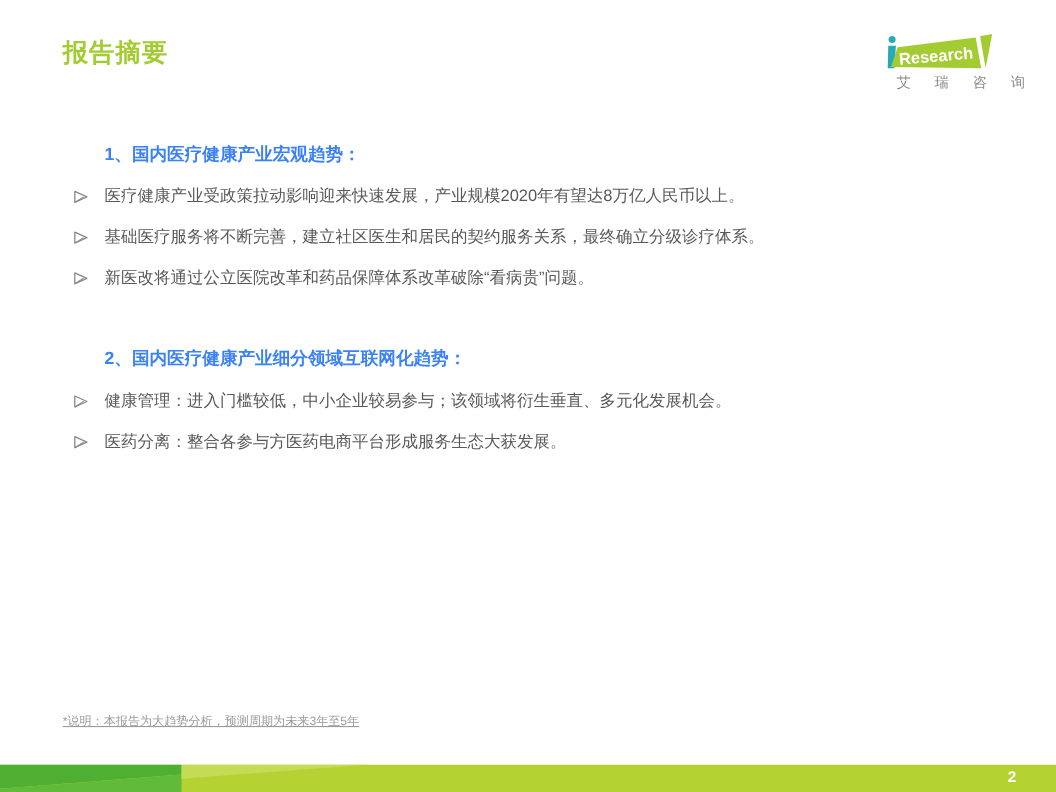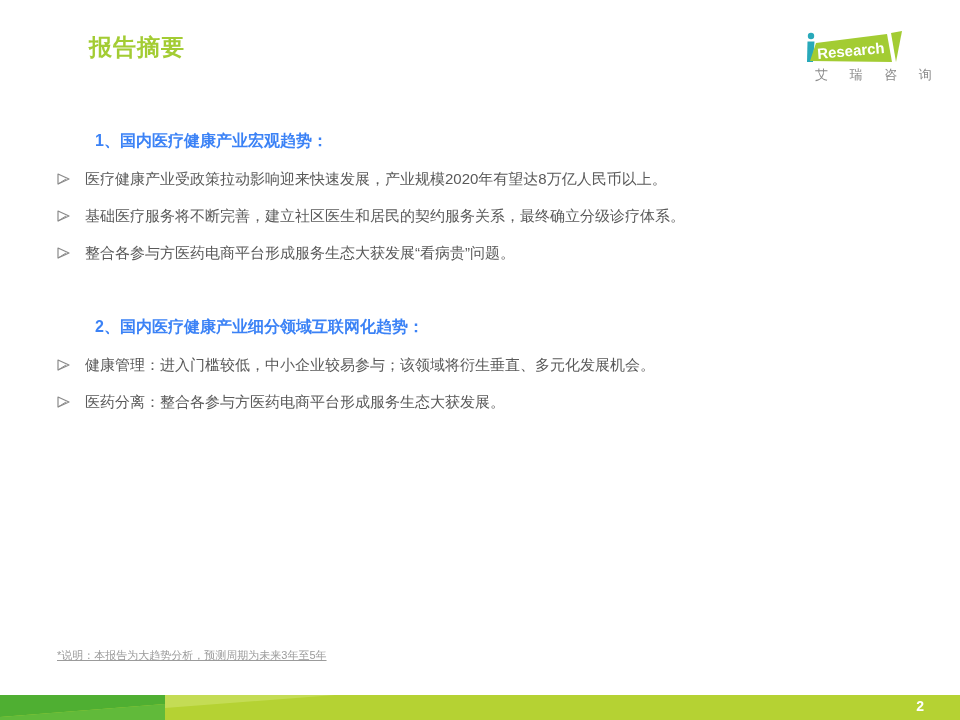--- a/index.html
+++ b/index.html
@@ -3,37 +3,37 @@
 <meta charset="utf-8">
 <style>
   html,body{margin:0;padding:0;}
   body{
     width:960px;height:720px;position:relative;overflow:hidden;
     background:#ffffff;
     font-family:"Liberation Sans","DejaVu Sans",sans-serif;
   }
   .slide-title{
     position:absolute;left:57px;top:32px;
-    font-size:23px;font-weight:bold;color:#A3CC33;letter-spacing:1px;margin-left:32px;
+    font-size:23px;font-weight:bold;color:#A3CC33;letter-spacing:1px;
   }
   
   .logo{position:absolute;left:803px;top:28px;width:108px;height:56px;}
   .logo-cn{
     position:absolute;left:805px;top:66px;width:100px;
     font-size:13px;color:#8a8a8a;letter-spacing:9px;white-space:nowrap;margin-left:10px;
   }
   
   .content{position:absolute;left:57px;top:130px;width:852px;}
   .sec-heading{
     padding-left:38px;font-size:16px;font-weight:bold;color:#3b82f6;
     line-height:22px;margin:0 0 16px 0;
   }
   .sec-heading.second{margin-top:53px;}
   .bullet-row{
-    display:flex;align-items:flex-start;margin:0 0 16px 0;
+    display:flex;align-items:flex-start;margin:0 0 16px 10px;
   }
   .bullet-row .marker{flex:0 0 13px;margin-top:4px;}
   .bullet-row .btext{
     margin-left:15px;font-size:15px;color:#595959;line-height:21px;
     width:822px;
   }
   .bullet-row.wrap2 .btext{line-height:31px;margin-top:-5px;}
   .footnote{
     position:absolute;left:57px;top:648px;
     font-size:11px;color:#9b9b9b;text-decoration:underline;
@@ -83,21 +83,21 @@
       <path d="M1 12 L9 7" stroke="#8a8a8a" stroke-width="1" fill="none"></path>
     </svg>
     <div class="btext">基础医疗服务将不断完善，建立社区医生和居民的契约服务关系，最终确立分级诊疗体系。</div>
   </div>
 
   <div class="bullet-row">
     <svg class="marker" width="13" height="14" viewBox="0 0 13 14">
       <path d="M1 2 L12 7 L1 12 Z" fill="#ffffff" stroke="#8a8a8a" stroke-width="1.2" stroke-linejoin="round"></path>
       <path d="M1 12 L9 7" stroke="#8a8a8a" stroke-width="1" fill="none"></path>
     </svg>
-    <div class="btext">整合各参与方医药电商平台形成服务生态大获发展“看病贵”问题。</div>
+    <div class="btext">新医改将通过公立医院改革和药品保障体系改革破除“看病贵”问题。</div>
   </div>
 
   <div class="sec-heading second">2、国内医疗健康产业细分领域互联网化趋势：</div>
 
 
 
   <div class="bullet-row">
     <svg class="marker" width="13" height="14" viewBox="0 0 13 14">
       <path d="M1 2 L12 7 L1 12 Z" fill="#ffffff" stroke="#8a8a8a" stroke-width="1.2" stroke-linejoin="round"></path>
       <path d="M1 12 L9 7" stroke="#8a8a8a" stroke-width="1" fill="none"></path>

